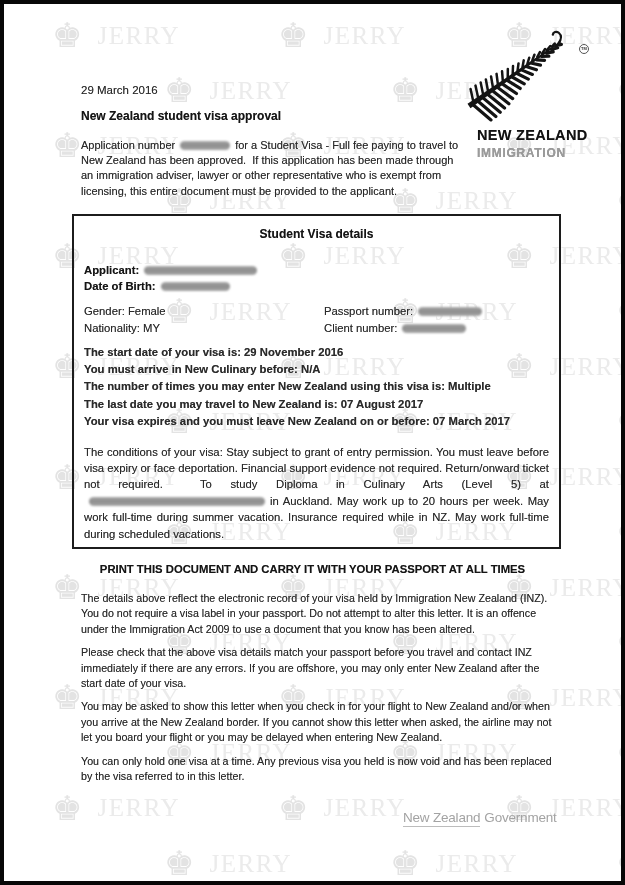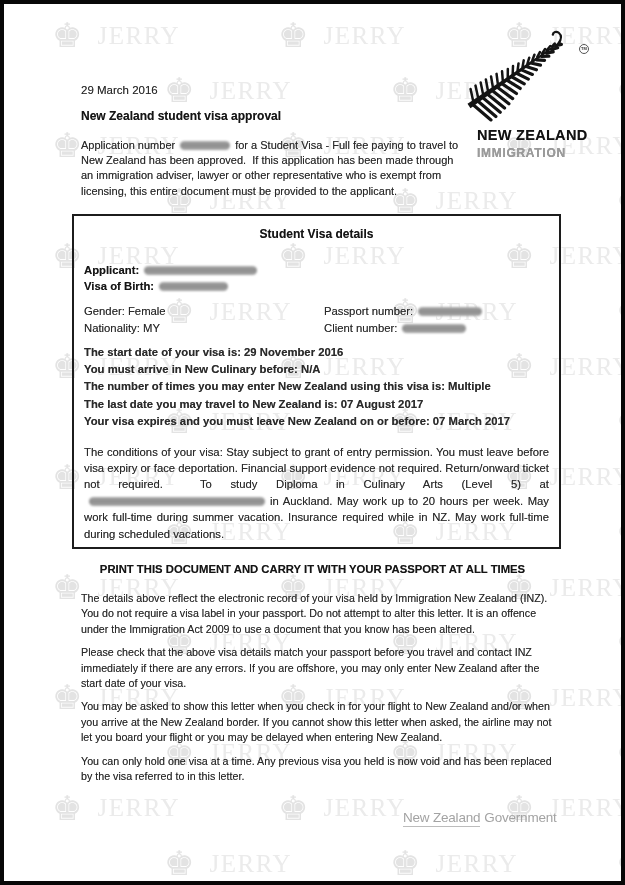--- a/index.html
+++ b/index.html
@@ -280,21 +280,21 @@
       <span class="tm">TM</span>
       <div class="brand">NEW ZEALAND</div>
       <div class="brand-sub">IMMIGRATION</div>
     </div>
 
     <div class="visa-box">
       <div class="box-title">Student Visa details</div>
 
       <div class="bx row-applicant"><span class="b">Applicant:</span><span class="redact" style="width:113px"></span></div>
 
-      <div class="bx row-dob"><span class="b">Visa of Birth:</span><span class="redact" style="width:69px"></span></div>
+      <div class="bx row-dob"><span class="b">Date of Birth:</span><span class="redact" style="width:69px"></span></div>
 
       <div class="bx pair-grid">
         <div>Gender: Female</div>
         <div><span>Passport number:</span><span class="redact" style="width:64px"></span></div>
         <div>Nationality: MY</div>
         <div><span>Client number:</span><span class="redact" style="width:64px"></span></div>
       </div>
 
       <div class="bx visa-lines">
         <div>The start date of your visa is: 29 November 2016</div>

